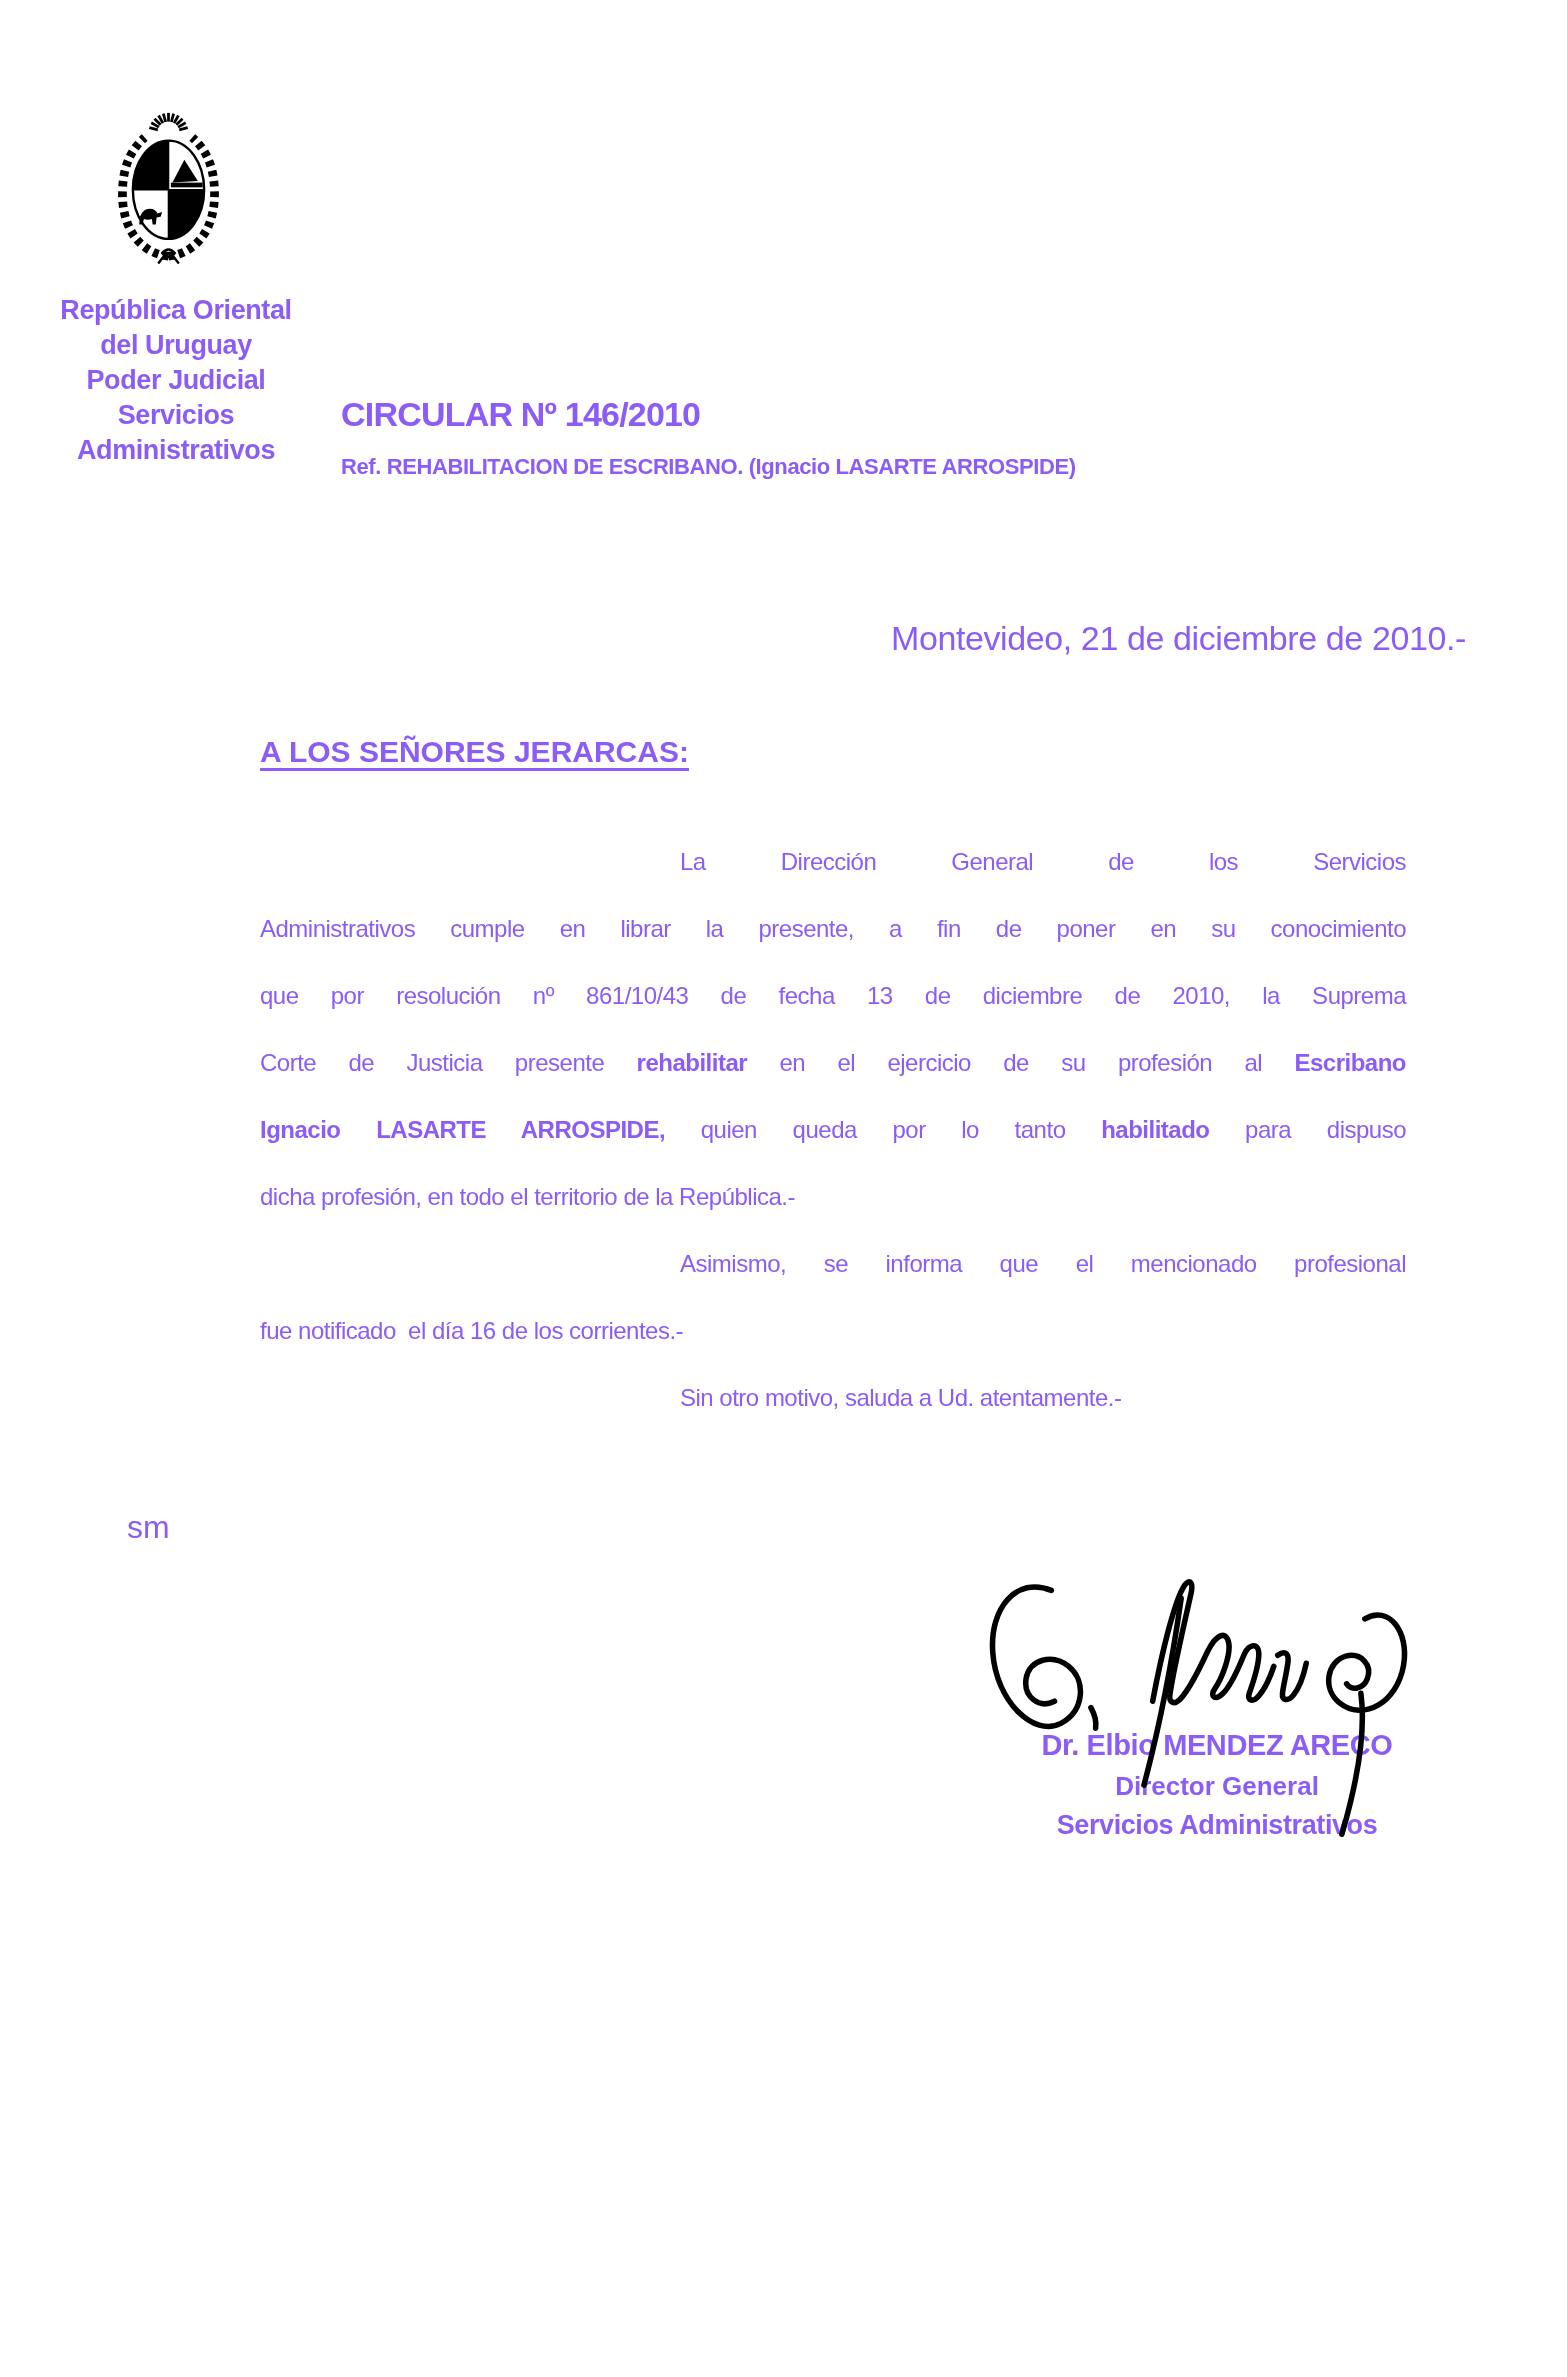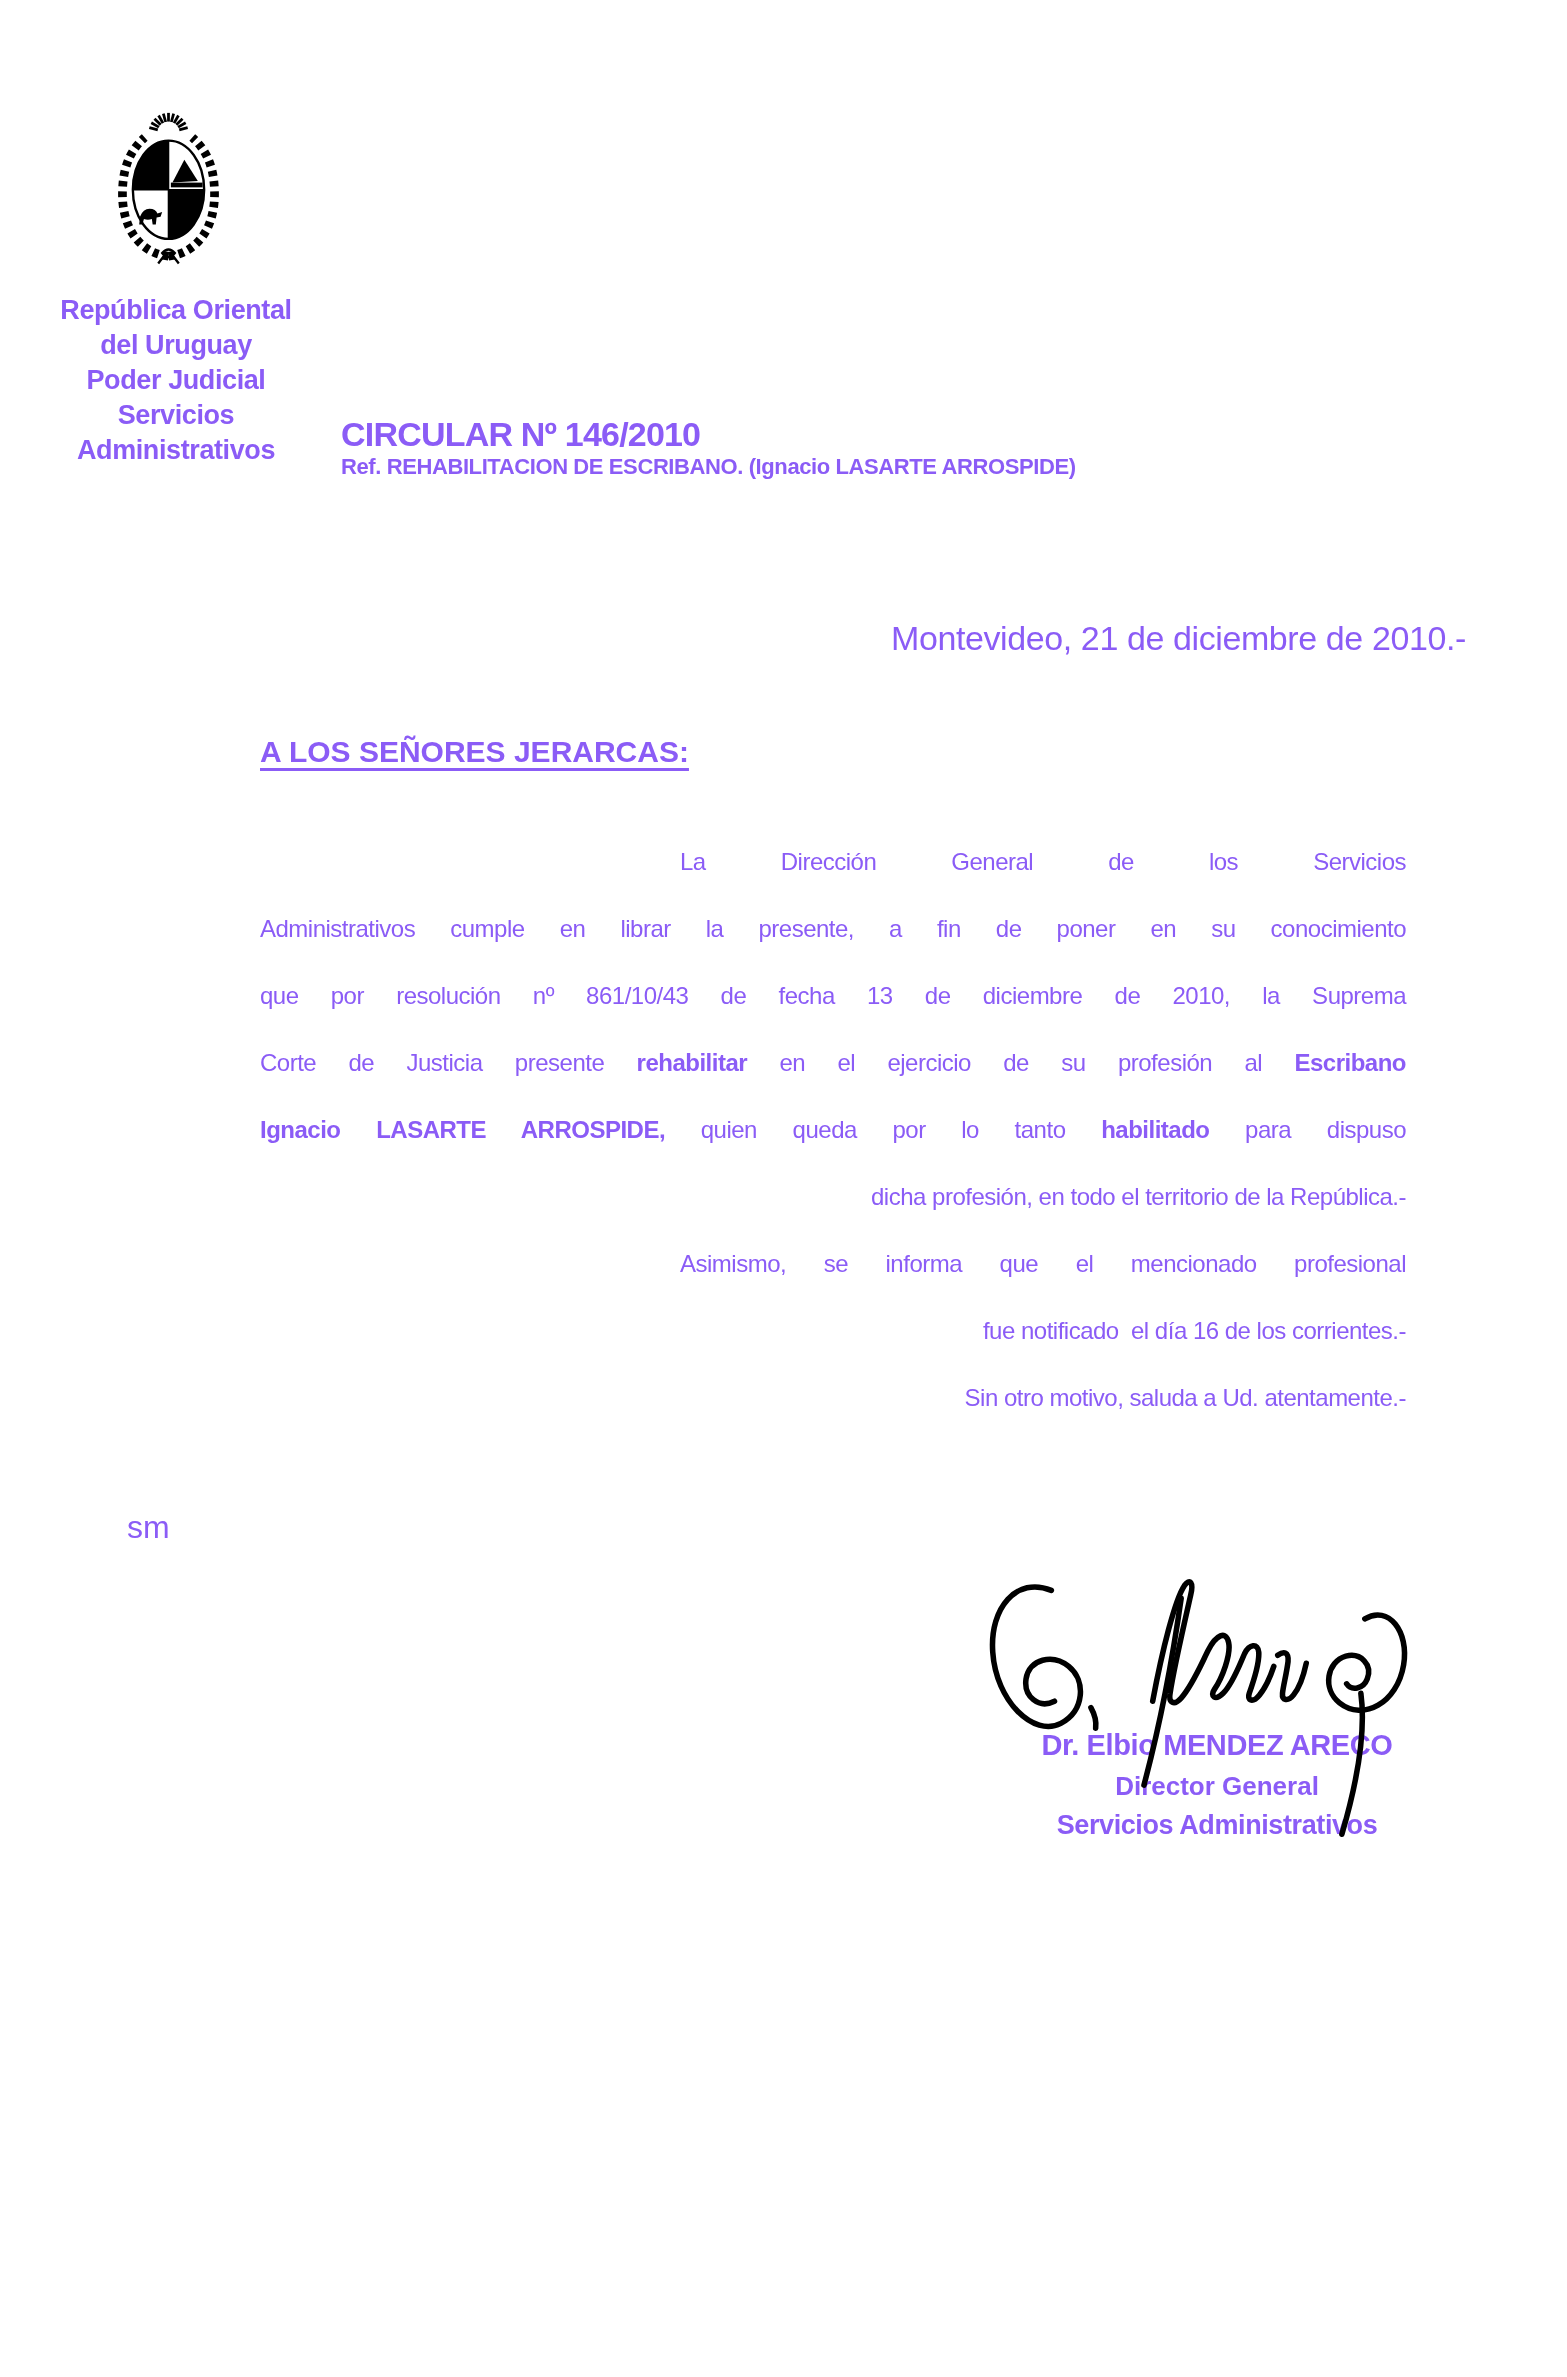--- a/index.html
+++ b/index.html
@@ -13,21 +13,21 @@
   }
   
   .emblem{position:absolute;left:113px;top:101px;width:111px;height:164px;}
   .letterhead{
     position:absolute;left:30px;top:293px;width:292px;
     text-align:center;font-weight:bold;font-size:27px;line-height:35px;
     letter-spacing:-0.4px;
   }
   
   .circular{
-    position:absolute;left:341px;top:416px;
+    position:absolute;left:341px;top:396px;
     font-size:34px;font-weight:bold;letter-spacing:-0.8px;line-height:1.1;
   }
   .refline{
     position:absolute;left:341px;top:455px;
     font-size:22px;font-weight:bold;letter-spacing:-0.4px;line-height:1.1;
   }
   
   .dateline{
     position:absolute;left:891px;top:620px;
     font-size:34px;letter-spacing:-0.4px;line-height:1.1;
@@ -36,21 +36,21 @@
     position:absolute;left:260px;top:734px;
     font-size:30px;font-weight:bold;letter-spacing:0;
     text-decoration:underline;text-decoration-thickness:3.2px;text-underline-offset:6.3px;
     line-height:1.2;
   }
   
   .body-text{
     position:absolute;left:260px;top:828px;width:1146px;
     font-size:24px;letter-spacing:-0.5px;
   }
-  .line{line-height:67px;height:67px;text-align:right;}
+  .line{line-height:67px;height:67px;text-align:left;}
   .line.just{text-align:justify;text-align-last:justify;}
   .line.indent{padding-left:420px;}
   .b{font-weight:bold;}
   
   .initials{position:absolute;left:127px;top:1510px;font-size:32px;line-height:1.1;}
   
   .sig-name{
     position:absolute;left:983px;top:1729px;width:468px;text-align:center;
     font-size:29px;font-weight:bold;letter-spacing:-0.4px;line-height:1.15;z-index:1;
   }

